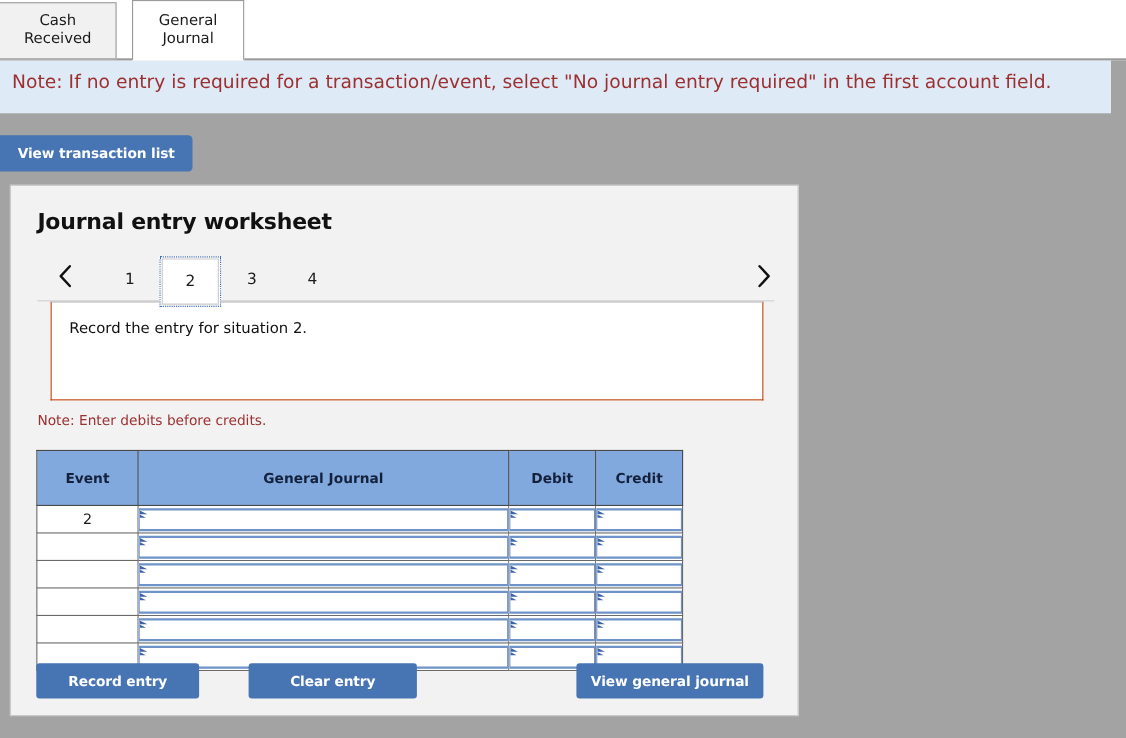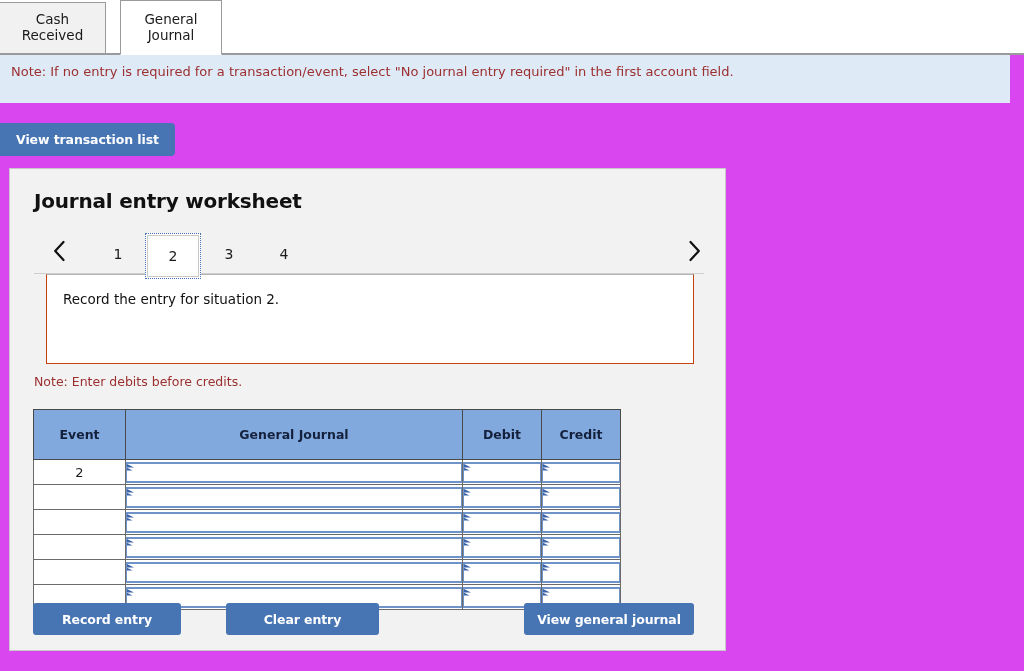--- a/index.html
+++ b/index.html
@@ -7,21 +7,21 @@
     margin: 0;
     padding: 0;
     background: #ffffff;
     font-family: "DejaVu Sans", "Liberation Sans", sans-serif;
   }
   #screen {
     position: relative;
     width: 1024px;
     height: 671px;
     overflow: hidden;
-    background: #d946ef;
+    background: #a3a3a3;
   }
 
   
   .tabstrip {
     position: absolute;
     left: 0; top: 0;
     width: 1024px;
     height: 55px;
     background: #ffffff;
   }
@@ -75,21 +75,21 @@
     height: 48px;
     background: #dfeaf7;
     padding: 8px 0 0 11px;
   }
   .banner-line1 {
     font-size: 13.5px;
     color: #111111;
     line-height: 1.45;
   }
   .banner-line2 {
-    font-size: 13px;
+    font-size: 17px;
     color: #9c2f2f;
     line-height: 1.45;
   }
 
   
   .btn {
     display: inline-flex;
     align-items: center;
     justify-content: center;
     background: #4774b3;

